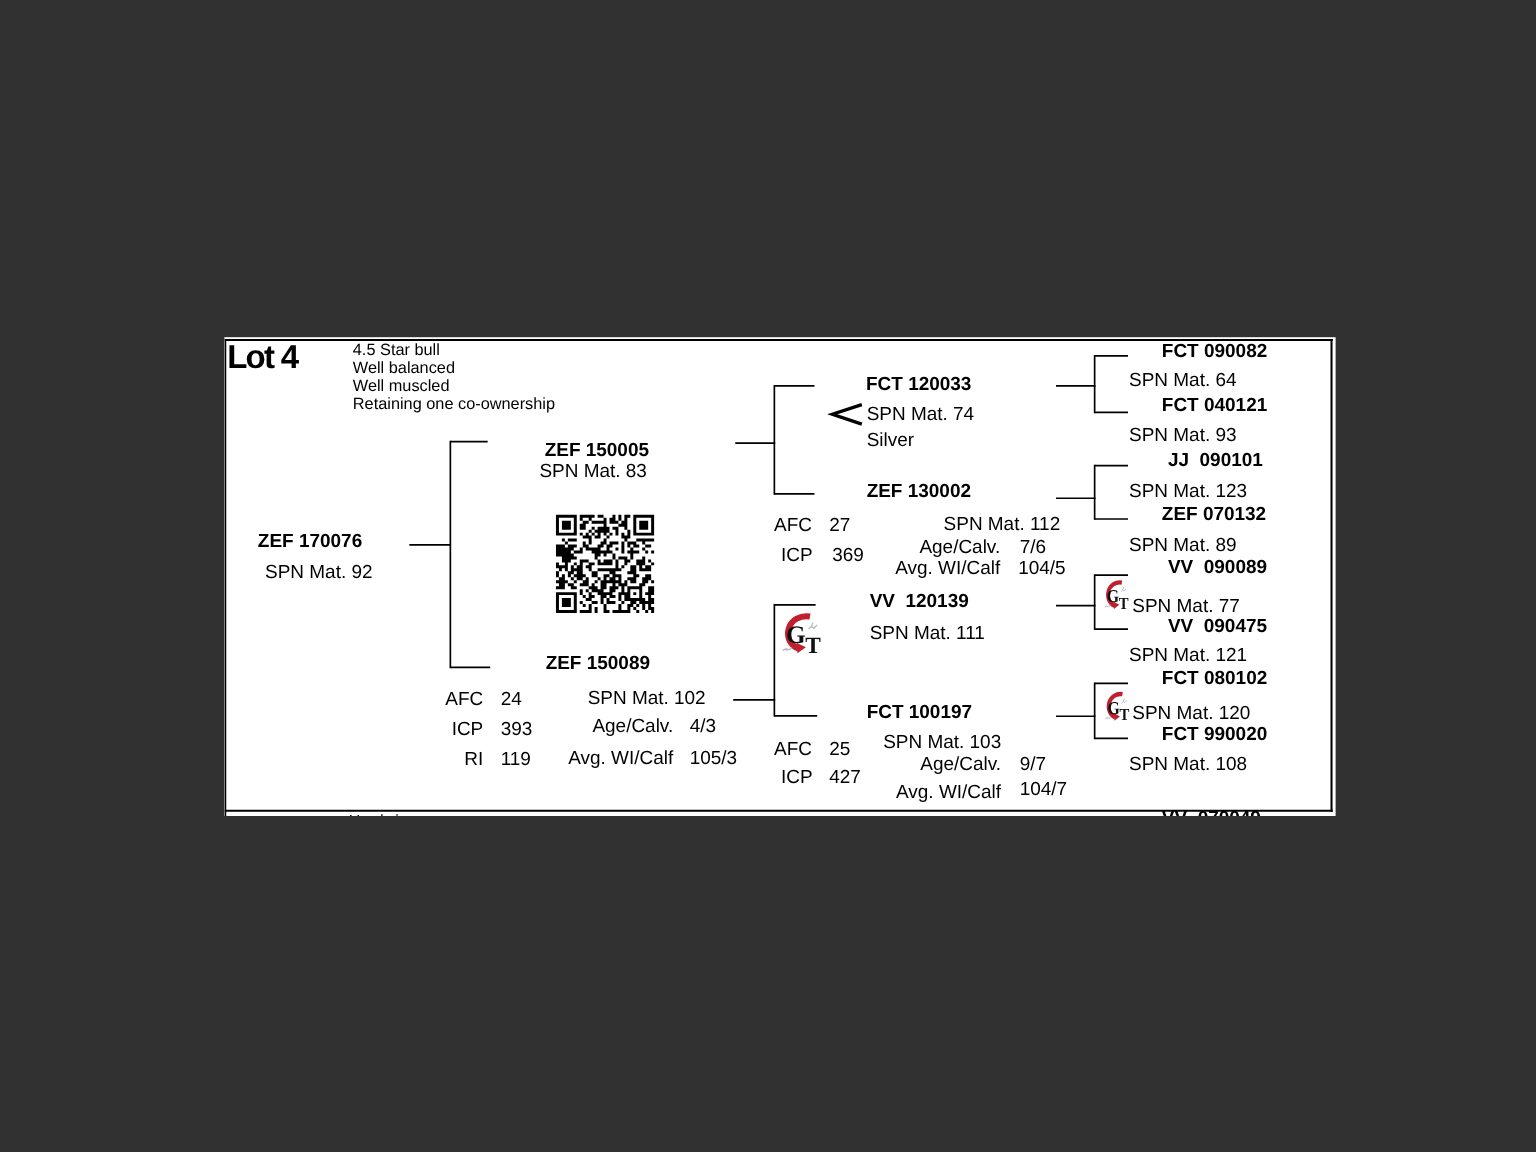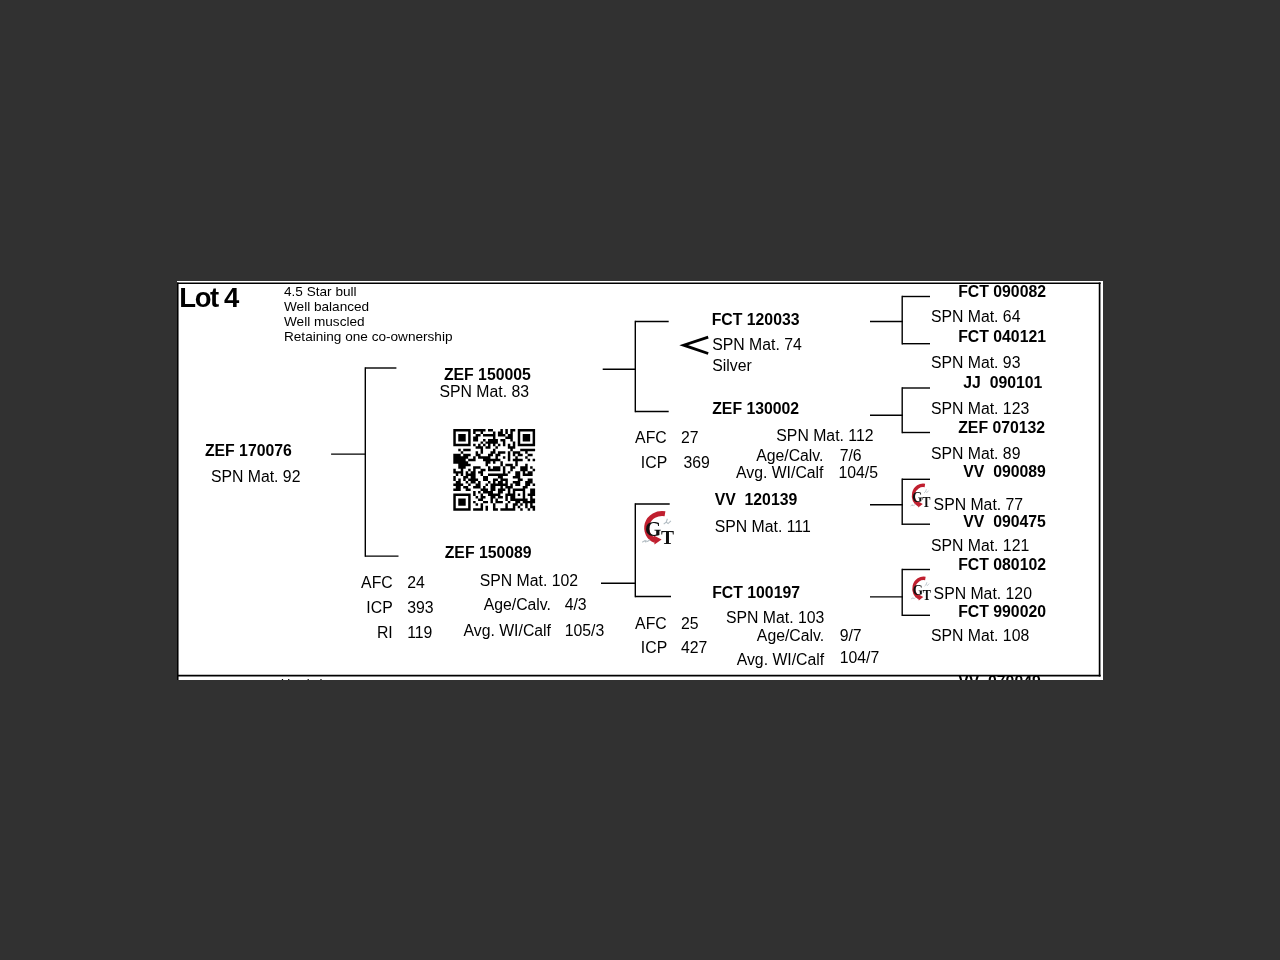--- a/index.html
+++ b/index.html
@@ -1,14 +1,14 @@
 <!DOCTYPE html>
 <html><head><meta charset="utf-8"><style>
 html,body{margin:0;padding:0;width:1280px;height:960px;background:#313131;overflow:hidden}
-#page{position:absolute;left:177px;top:281px;width:926px;height:399px;background:#fff;overflow:hidden}
+#page{position:absolute;left:187px;top:281px;width:926px;height:399px;background:#fff;overflow:hidden}
 </style></head>
 <body>
 <div id="page"><svg width="926" height="399" viewBox="177.3 280.8 926 399" font-family="Liberation Sans, sans-serif">
 <defs>
         <g id="gt">
 <path d="M23.3,2.5 C15.5,1.2 7.6,5.4 5.5,12.8 C3.5,20.1 7.3,26.9 13.4,29.2" fill="none" stroke="#c01f2f" stroke-width="5"></path>
 <path d="M12,24.4 L19.9,28.2 L12.8,33.2 Z" fill="#c01f2f"></path>
 <text x="3.4" y="24.9" font-family="Liberation Serif" font-size="21" font-weight="bold" fill="#101010">G</text>
 <text x="19.3" y="32.9" font-family="Liberation Serif" font-size="19.5" font-weight="bold" fill="#101010">T</text>
 <path d="M22,13 l2.6,-2.2 1.8,1.6 2.8,-2.8 M24.5,11 l1.2,-3.4" fill="none" stroke="#b3bdc3" stroke-width="1.1"></path>

